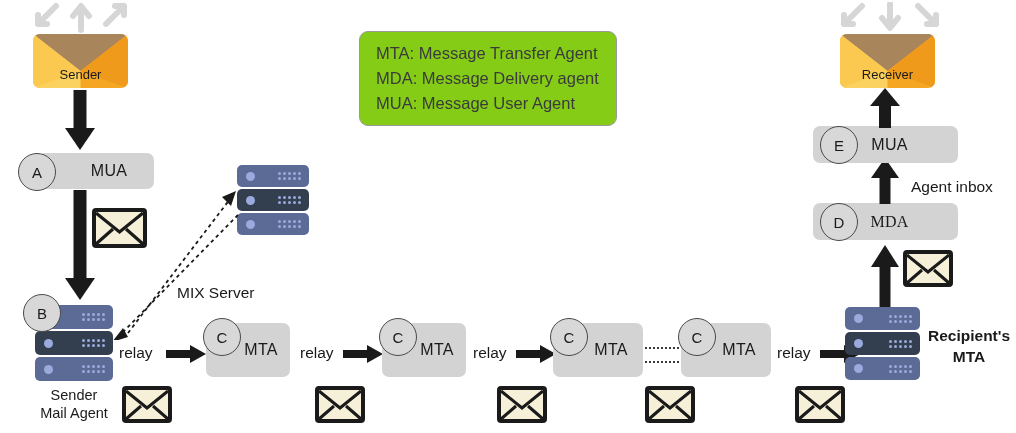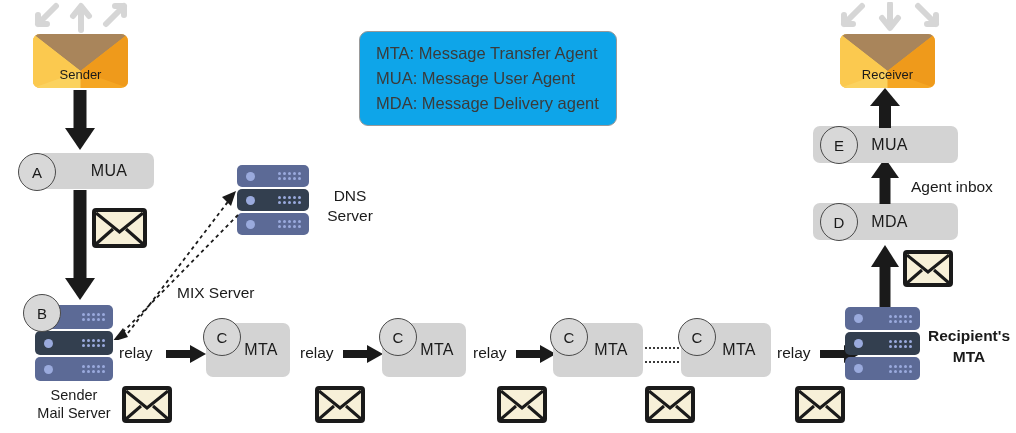--- a/index.html
+++ b/index.html
@@ -71,21 +71,21 @@
     position:absolute;left:0;bottom:6px;width:100%;
     text-align:center;font-size:13px;color:#1a1a1a;
     font-weight:400;
   }
 
   
   .legend{
     position:absolute;
     border:1.4px solid #999;
     border-radius:9px;
-    background:#0ea5e9;
+    background:#84cc16;
     padding:9px 16px;
     box-sizing:border-box;
   }
   .legend .line{
     font-size:16.5px;color:#3b3b3b;
     line-height:25px;white-space:nowrap;
   }
 
   
   .txt{position:absolute;font-size:15.5px;color:#1a1a1a;white-space:nowrap;}
@@ -199,21 +199,21 @@
           <i></i>
           <i></i>
         </span>
     </div>
   </div>
   <div class="badge" style="left:23px;top:294px;">
     <span>B</span>
   </div>
   <div class="txt c" style="left:14px;top:386px;width:120px;font-size:14.5px;line-height:18px;">
     <div>Sender</div>
-    <div>Mail Server</div>
+    <div>Mail Agent</div>
   </div>
 
   <div class="env" style="left:122px;top:386px;">
     <svg width="50" height="38" viewBox="0 0 50 38">
       <rect x="2" y="2" width="46" height="33" rx="2" fill="#f7f0d8" stroke="#1a1a1a" stroke-width="4"></rect>
       <path d="M4 5 L25 22 L46 5" fill="none" stroke="#1a1a1a" stroke-width="3"></path>
       <path d="M4 33 L19 20 M46 33 L31 20" fill="none" stroke="#1a1a1a" stroke-width="3"></path>
     </svg>
   </div>
 
@@ -257,39 +257,35 @@
           <i></i>
           <i></i>
           <i></i>
           <i></i>
           <i></i>
           <i></i>
           <i></i>
         </span>
     </div>
   </div>
-  <div class="txt c" style="left:305px;top:186px;width:90px;line-height:20px;">
-    <div>DNS</div>
-    <div>Server</div>
-  </div>
 
   <svg class="abs" style="left:110px;top:185px;" width="140" height="155">
 
     <path d="M18 148 L120 14" stroke="#1a1a1a" stroke-width="1.8" stroke-dasharray="3.5,3.5" fill="none"></path>
     <polygon points="126,6 112,12 121,21" fill="#1a1a1a"></polygon>
 
     <path d="M128 30 L10 150" stroke="#1a1a1a" stroke-width="1.8" stroke-dasharray="3.5,3.5" fill="none"></path>
     <polygon points="2,157 18,152 13,143" fill="#1a1a1a"></polygon>
   </svg>
   <div class="txt" style="left:177px;top:284px;">MIX Server</div>
 
   <div class="legend" style="left:359px;top:31px;width:258px;height:95px;">
     <div class="line">MTA: Message Transfer Agent</div>
+    <div class="line">MDA: Message Delivery agent</div>
     <div class="line">MUA: Message User Agent</div>
-    <div class="line">MDA: Message Delivery agent</div>
   </div>
 
   <div class="txt" style="left:119px;top:344px;">relay</div>
   <svg class="abs" style="left:166px;top:343px;" width="42" height="22">
     <path d="M0 11 L26 11" stroke="#1a1a1a" stroke-width="8" fill="none"></path>
     <polygon points="24,2 24,20 40,11" fill="#1a1a1a"></polygon>
   </svg>
 
   <div class="pill" style="left:206px;top:323px;width:84px;height:54px;">
     <span class="pill-label">MTA</span>
@@ -428,21 +424,21 @@
 
   <div class="env" style="left:903px;top:250px;">
     <svg width="50" height="38" viewBox="0 0 50 38">
       <rect x="2" y="2" width="46" height="33" rx="2" fill="#f7f0d8" stroke="#1a1a1a" stroke-width="4"></rect>
       <path d="M4 5 L25 22 L46 5" fill="none" stroke="#1a1a1a" stroke-width="3"></path>
       <path d="M4 33 L19 20 M46 33 L31 20" fill="none" stroke="#1a1a1a" stroke-width="3"></path>
     </svg>
   </div>
 
   <div class="pill" style="left:813px;top:203px;width:145px;height:37px;">
-    <span class="pill-label" style="padding-left:8px;">MDA</span>
+    <span class="pill-label" style="padding-left:8px;font-family:Liberation Serif, serif;">MDA</span>
   </div>
   <div class="badge" style="left:820px;top:203px;">
     <span>D</span>
   </div>
 
   <svg class="abs" style="left:870px;top:158px;" width="30" height="48">
     <path d="M15 46 L15 18" stroke="#1a1a1a" stroke-width="11" fill="none"></path>
     <polygon points="1,20 29,20 15,0" fill="#1a1a1a"></polygon>
   </svg>
   <div class="txt" style="left:911px;top:178px;">Agent inbox</div>

